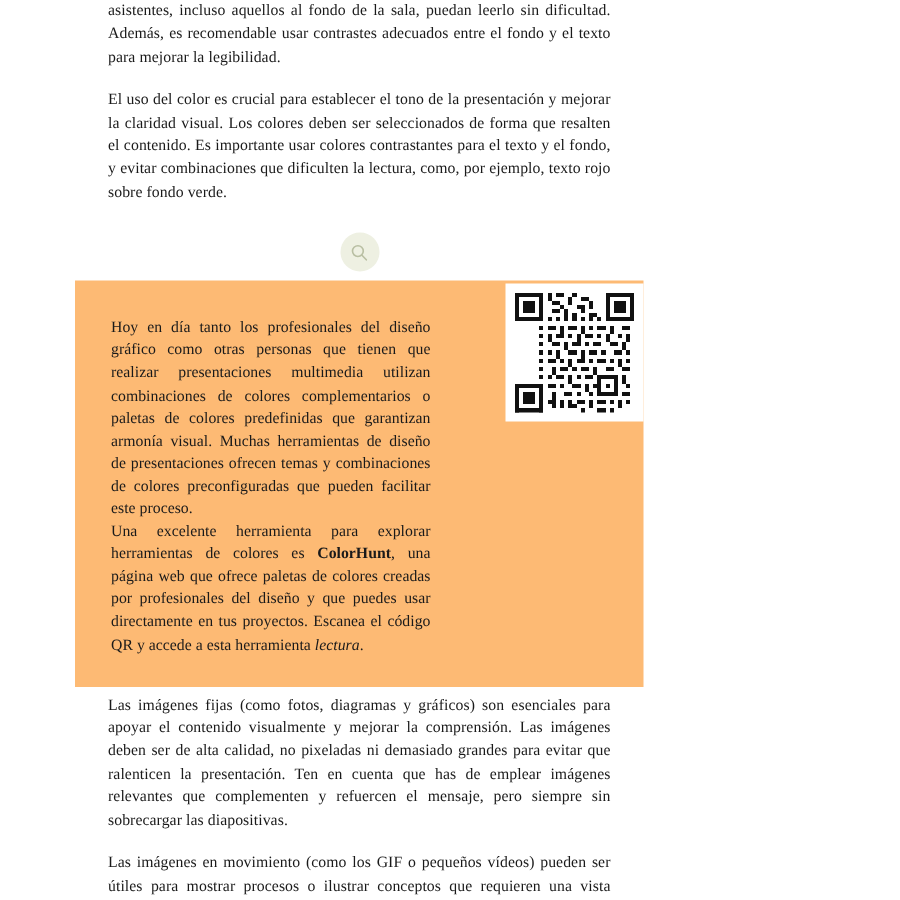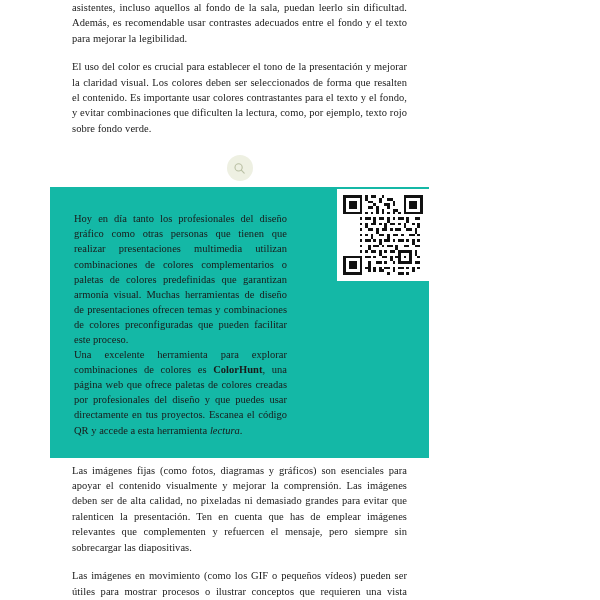--- a/index.html
+++ b/index.html
@@ -53,21 +53,21 @@
     display: flex;
     align-items: center;
     justify-content: center;
   }
   .ornament .circle svg {
     display: block;
   }
   
   .callout {
     position: relative;
-    background: #14b8a6;
+    background: #fdba74;
     margin: 0 -22px;
     padding: 24px 24px 20px 24px;
     box-sizing: border-box;
     min-height: 208px;
   }
   .callout-inner {
     position: relative;
     padding-right: 118px;
   }
   .callout p {
@@ -125,21 +125,21 @@
           <circle cx="5.6" cy="5.4" r="3.6" fill="none" stroke="#b9bfa3" stroke-width="1.1"></circle>
           <line x1="8.3" y1="8.2" x2="11.2" y2="11.2" stroke="#b9bfa3" stroke-width="1.1" stroke-linecap="round"></line>
         </svg>
       </span>
     </div>
   </div>
 
   <div class="callout">
     <div class="callout-inner">
       <p>Hoy en día tanto los profesionales del diseño gráfico como otras personas que tienen que realizar presentaciones multimedia utilizan combinaciones de colores complementarios o paletas de colores predefinidas que garantizan armonía visual. Muchas herramientas de diseño de presentaciones ofrecen temas y combinaciones de colores preconfiguradas que pueden facilitar este proceso.</p>
-      <p><span>Una excelente herramienta para explorar combinaciones de colores es </span><span class="strong">ColorHunt</span><span>, una página web que ofrece paletas de colores creadas por profesionales del diseño y que puedes usar directamente en tus proyectos. Escanea el código QR y accede a esta herramienta </span><span class="ital">lectura</span><span>.</span></p>
+      <p><span>Una excelente herramienta para explorar herramientas de colores es </span><span class="strong">ColorHunt</span><span>, una página web que ofrece paletas de colores creadas por profesionales del diseño y que puedes usar directamente en tus proyectos. Escanea el código QR y accede a esta herramienta </span><span class="ital">lectura</span><span>.</span></p>
     </div>
     <div class="qr-wrap">
       <svg class="qr" viewBox="0 0 29 29" shape-rendering="crispEdges">
         <rect width="29" height="29" fill="#ffffff"></rect>
         <g fill="#111111">
 
           <rect x="0" y="0" width="7" height="1"></rect>
             <rect x="0" y="6" width="7" height="1"></rect>
           <rect x="0" y="0" width="1" height="7"></rect>
             <rect x="6" y="0" width="1" height="7"></rect>

